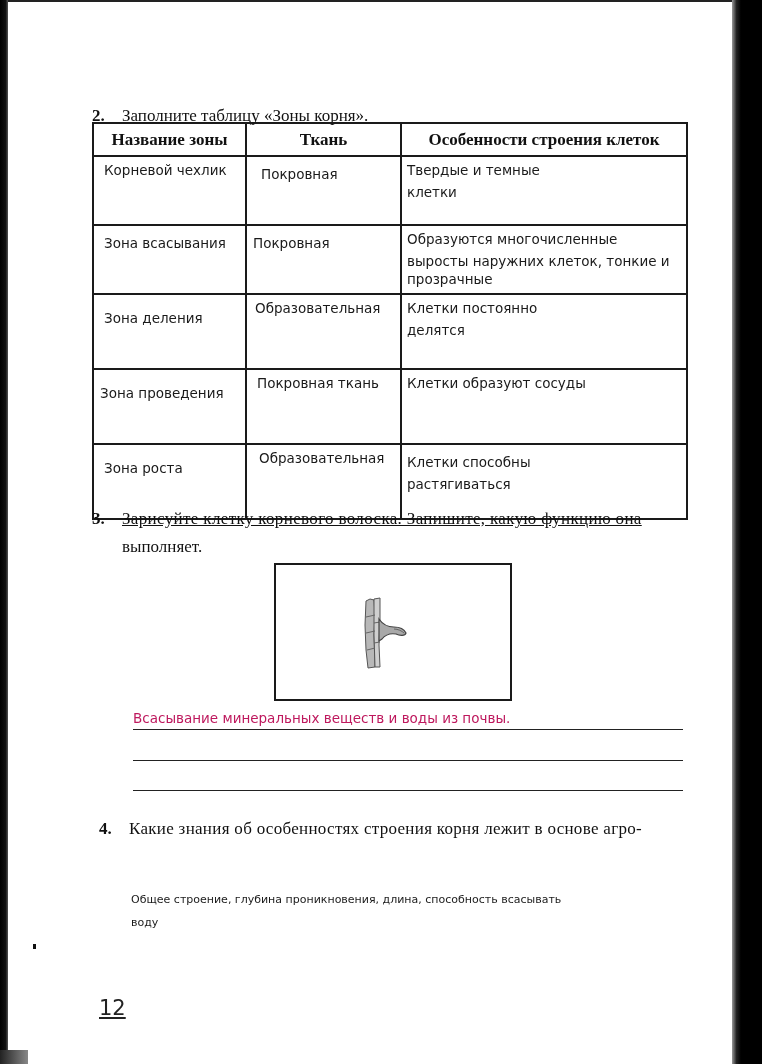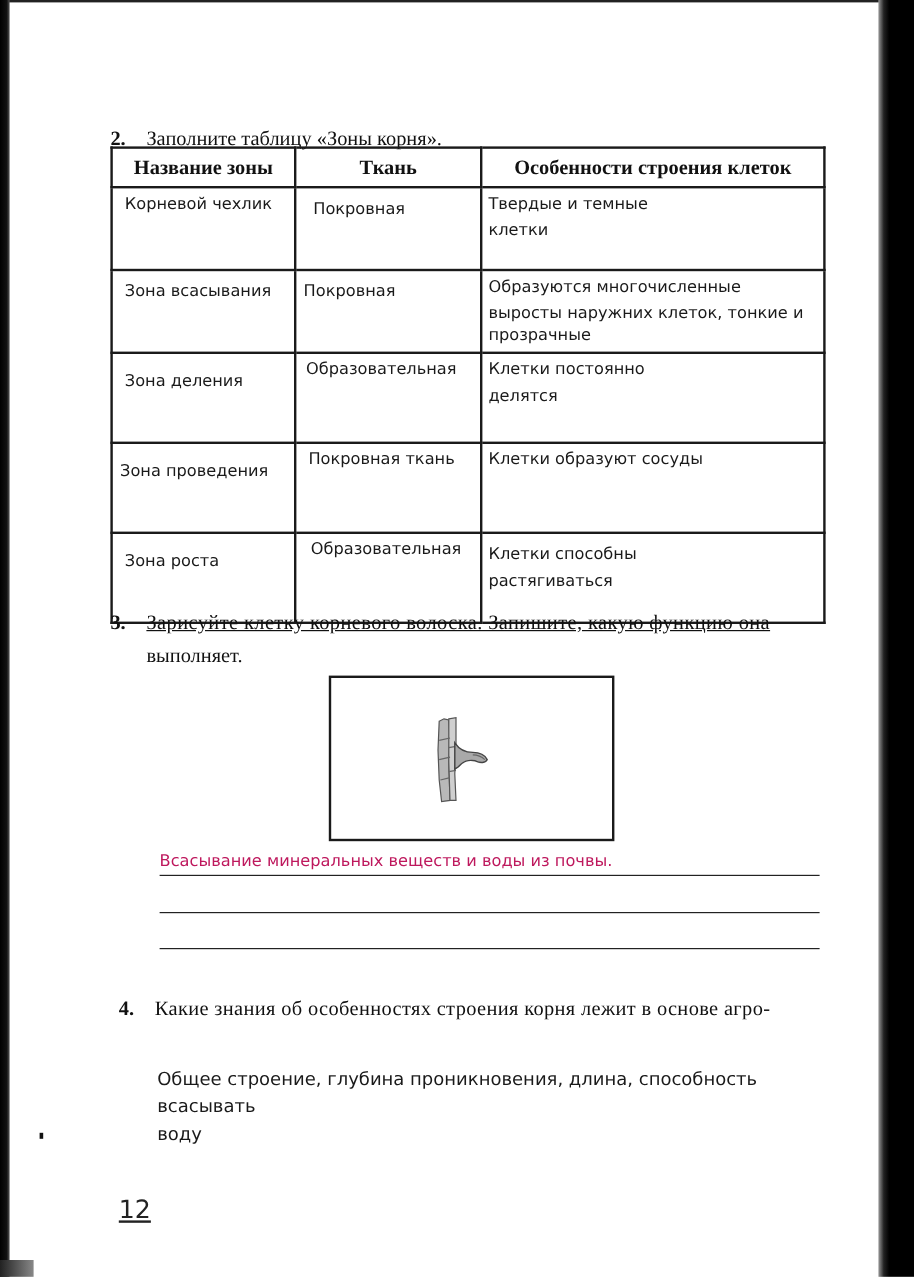--- a/index.html
+++ b/index.html
@@ -111,21 +111,21 @@
       color: #be185d;
     }
     .answer-line span { text-decoration: none; }
 
     .answer-text {
       position: absolute;
       left: 131px;
       top: 888px;
       width: 570px;
       font-family: "DejaVu Sans", sans-serif;
-      font-size: 15px;
+      font-size: 11px;
       line-height: 23px;
       color: #1a1a1a;
     }
 
     .page-number {
       position: absolute;
       left: 99px;
       top: 996px;
       font-family: "DejaVu Sans", sans-serif;
       font-size: 21px;
@@ -228,21 +228,21 @@
 
     <path d="M19 24 C23 30 28 32 34 32 C40 32 44 34 46 38 C45 41 40 41 36 39 C30 38 26 39 22 44 L19 46 Z" fill="#a9a9a9" stroke="#444" stroke-width="1.2"></path>
     <path d="M34 34 C38 34 42 36 44 38" stroke="#666" stroke-width="1" fill="none"></path>
   </svg>
 </div>
 
 <div class="answer-line" style="top:707px;"><span>Всасывание минеральных веществ и воды из почвы.</span></div>
 <div class="answer-line" style="top:738px;"></div>
 <div class="answer-line" style="top:768px;"></div>
 
-<div class="task-heading" style="left:99px; top:815px; width:600px;margin-top:12px;">
+<div class="task-heading" style="left:99px; top:815px; width:600px;">
   <div><span class="task-num">4.</span><span style="letter-spacing:0.3px;">Какие знания об особенностях строения корня лежит в основе агро-</span></div>
 </div>
 
 <div class="answer-text">
   <div>Общее строение, глубина проникновения, длина, способность всасывать</div>
   <div>воду</div>
 </div>
 
 <div class="stray-dot"></div>
 

